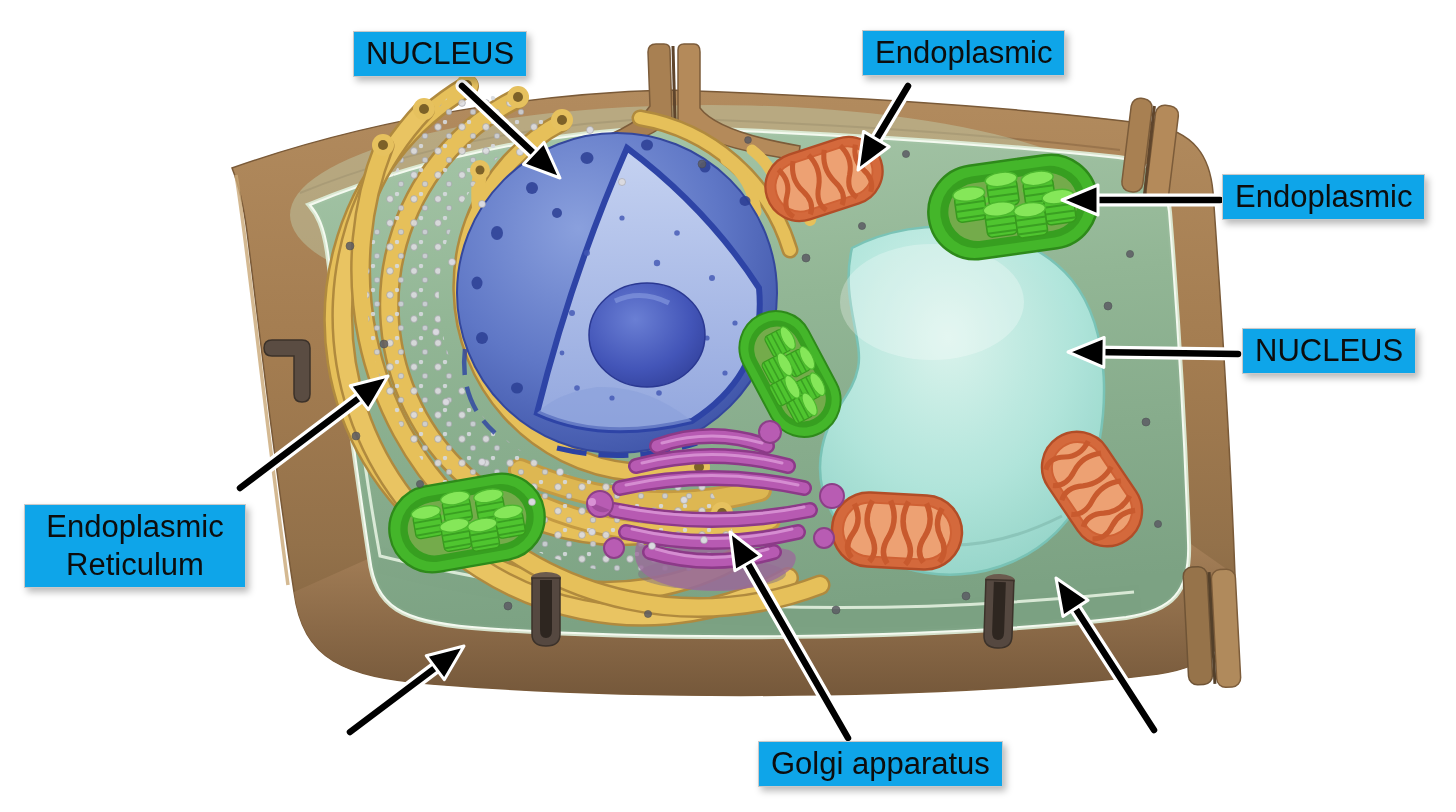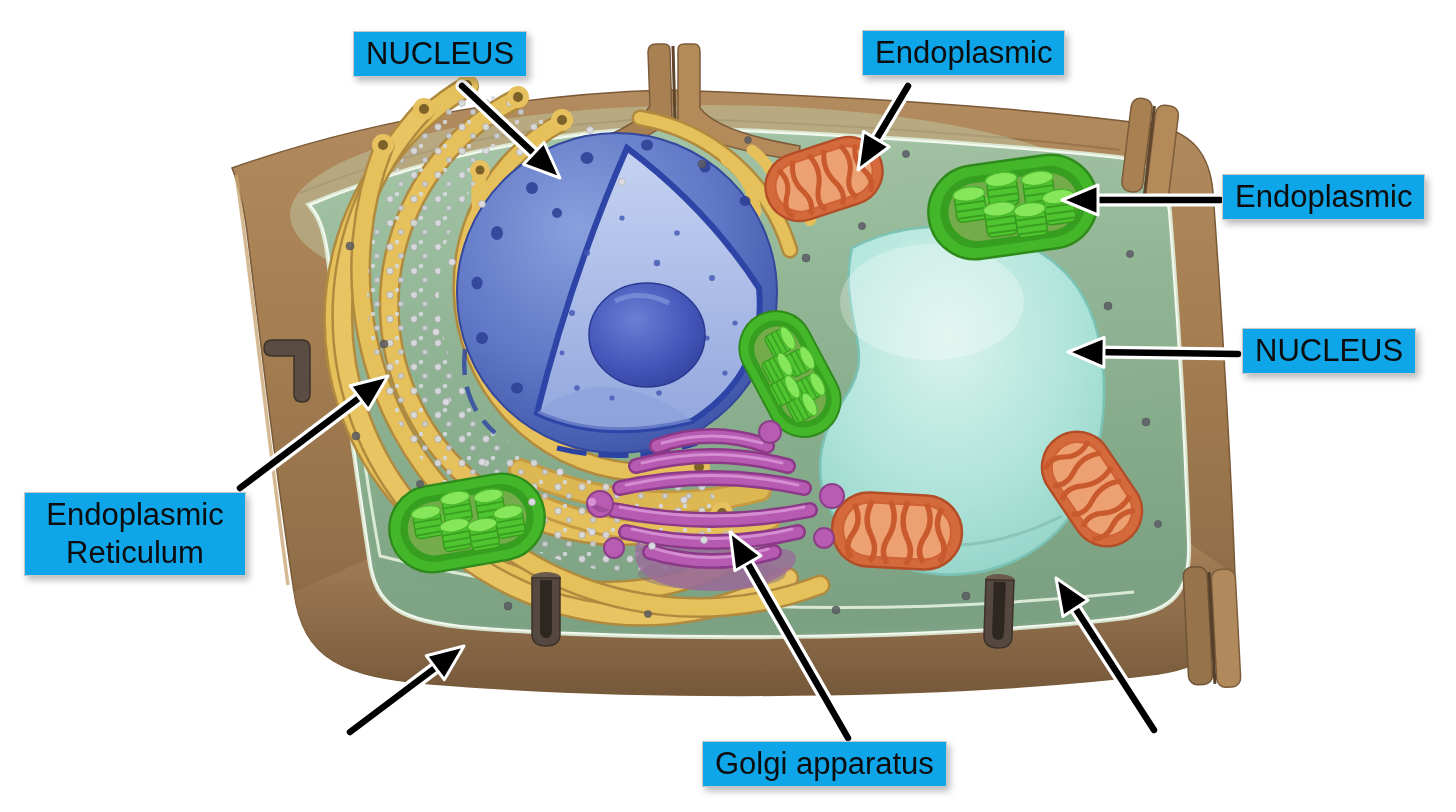--- a/index.html
+++ b/index.html
@@ -2,21 +2,21 @@
 <html><head>
 <meta charset="utf-8">
 <style>
   html,body{margin:0;padding:0;background:#ffffff;}
   .stage{position:relative;width:1456px;height:812px;background:#ffffff;overflow:hidden;
          font-family:"Liberation Sans",sans-serif;}
   .stage svg{position:absolute;left:0;top:0;}
   .lbl{position:absolute;background:#0ea5e9;border:1px solid #c9c9c9;
        box-shadow:3px 4px 7px rgba(0,0,0,.28);
        padding:3px 12px;font-size:31px;color:#0d0d0d;white-space:nowrap;line-height:1.22;}
-  .lbl.wrap{white-space:normal;text-align:center;width:196px;}
+  .lbl.wrap{white-space:normal;text-align:center;width:196px;margin-top:12px;}
 </style>
 </head>
 <body>
 
 <div class="stage">
 
 <svg width="1456" height="812" viewBox="0 0 1456 812">
   <defs>
     <linearGradient id="gradWall" x1="0" y1="0" x2="0" y2="1">
       <stop offset="0" stop-color="#b28b5e"></stop>
@@ -374,14 +374,14 @@
       <polygon points="0,0 -36,15 -36,-15" transform="translate(1056,578) rotate(-122.8)" fill="#000" stroke="#fff" stroke-width="3" stroke-linejoin="round"></polygon>
     </g>
   </g>
 </svg>
 
   <div class="lbl" style="left:353px;top:31px;">NUCLEUS</div>
   <div class="lbl" style="left:862px;top:30px;">Endoplasmic</div>
   <div class="lbl" style="left:1222px;top:174px;">Endoplasmic</div>
   <div class="lbl" style="left:1242px;top:328px;">NUCLEUS</div>
   <div class="lbl wrap" style="left:24px;top:492px;">Endoplasmic Reticulum</div>
-  <div class="lbl" style="left:702px;top:741px;">Golgi apparatus</div>
+  <div class="lbl" style="left:758px;top:741px;">Golgi apparatus</div>
 </div>
 
 </body></html>

